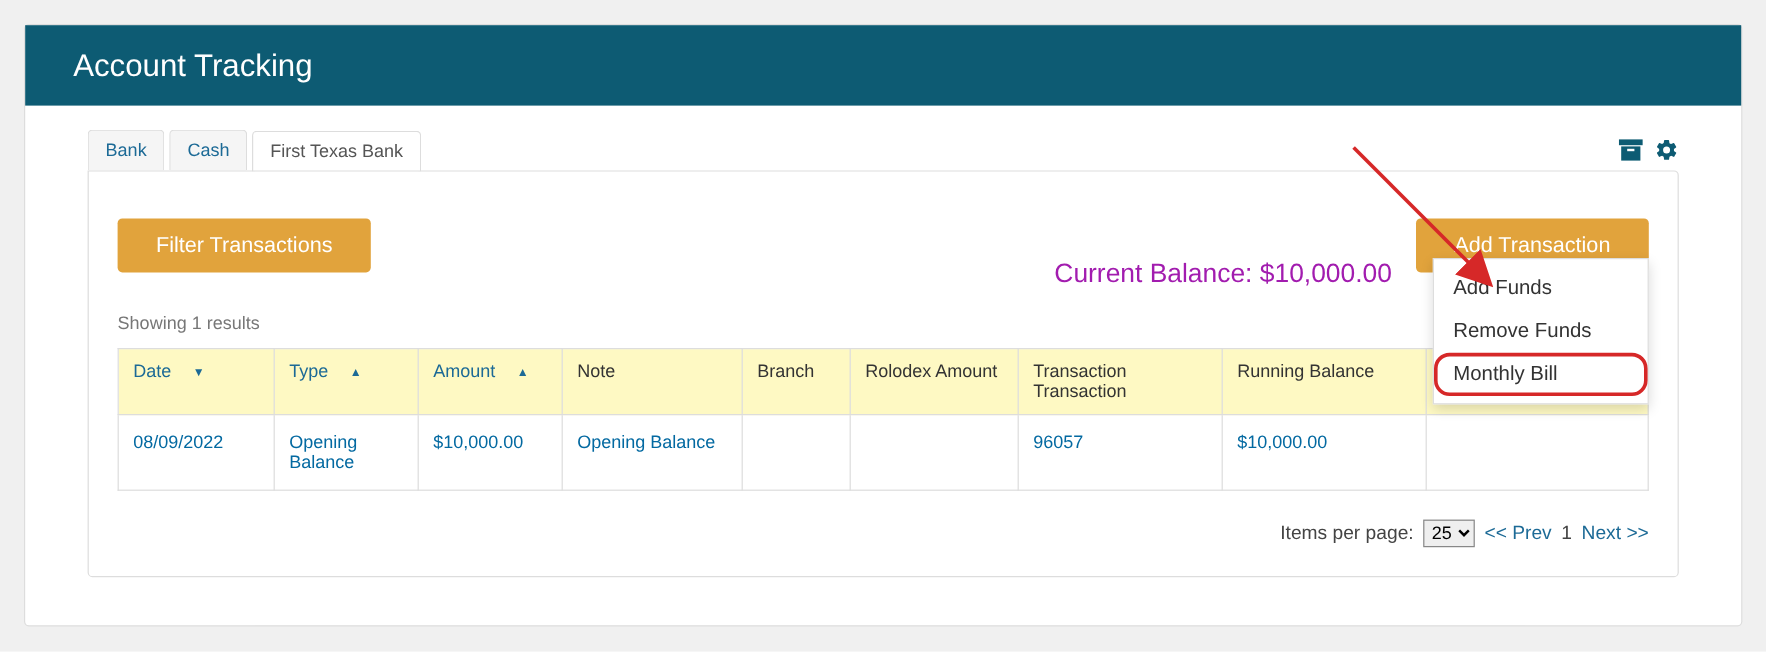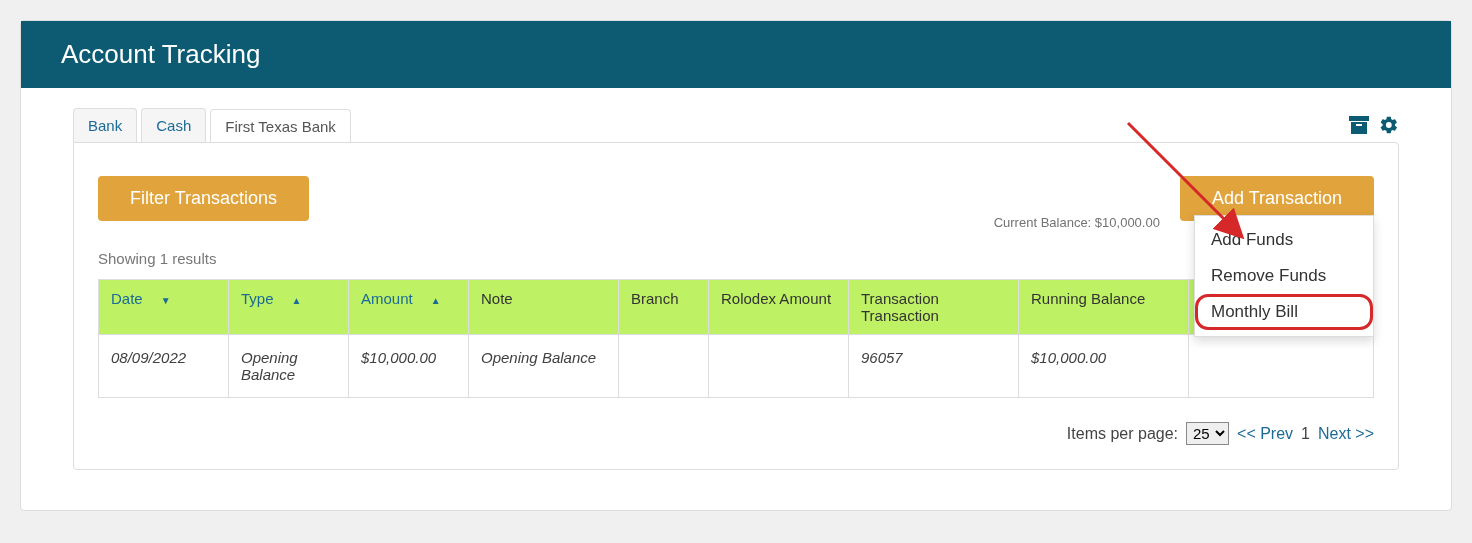--- a/index.html
+++ b/index.html
@@ -91,57 +91,56 @@
     background: #e1a33c;
     color: #fff;
     border: none;
     border-radius: 4px;
     padding: 12px 32px;
     font-size: 18px;
     cursor: pointer;
     font-family: inherit;
   }
   .balance-text {
-    font-size: 13px;
-    color: #737373;
+    font-size: 22px;
+    color: #a21caf;
     margin-top: 48px;
   }
   .results-text {
     color: #777;
     font-size: 15px;
     margin-bottom: 12px;
   }
   table.data {
     width: 100%;
     border-collapse: collapse;
     font-size: 15px;
   }
   table.data th {
-    background: #bef264;
+    background: #fef9c3;
     border: 1px solid #ddd;
     padding: 10px 12px;
     text-align: left;
     font-weight: 400;
     vertical-align: top;
   }
   table.data th.sortable {
     color: #1c6a96;
     cursor: pointer;
   }
   table.data th .sort-caret {
     font-size: 10px;
     vertical-align: middle;
     margin-left: 18px;
   }
   table.data td {
     border: 1px solid #ddd;
     padding: 14px 12px;
     vertical-align: top;
-    color: #404040;
-    font-style: italic;
+    color: #0369a1;
   }
   .amount-cell { color: #2e8b2e; }
   .pager {
     display: flex;
     justify-content: flex-end;
     align-items: center;
     gap: 8px;
     margin-top: 24px;
     font-size: 16px;
     color: #444;

